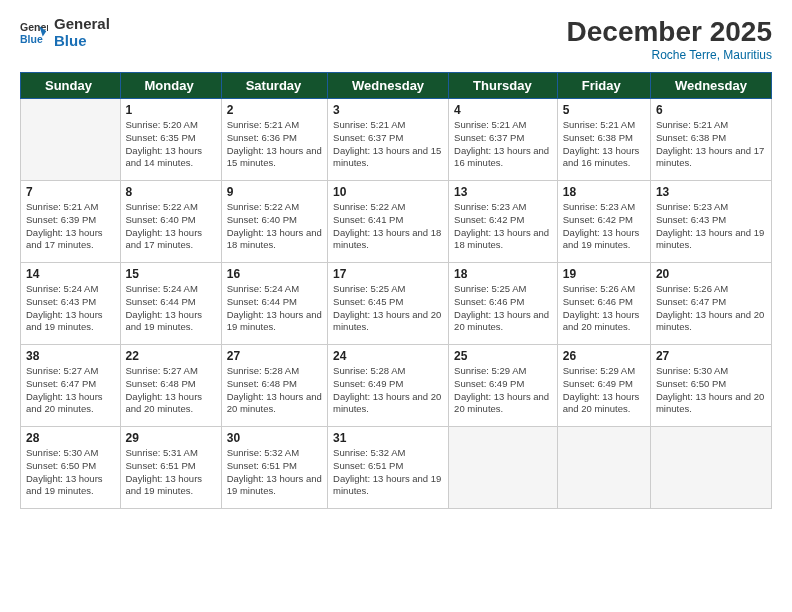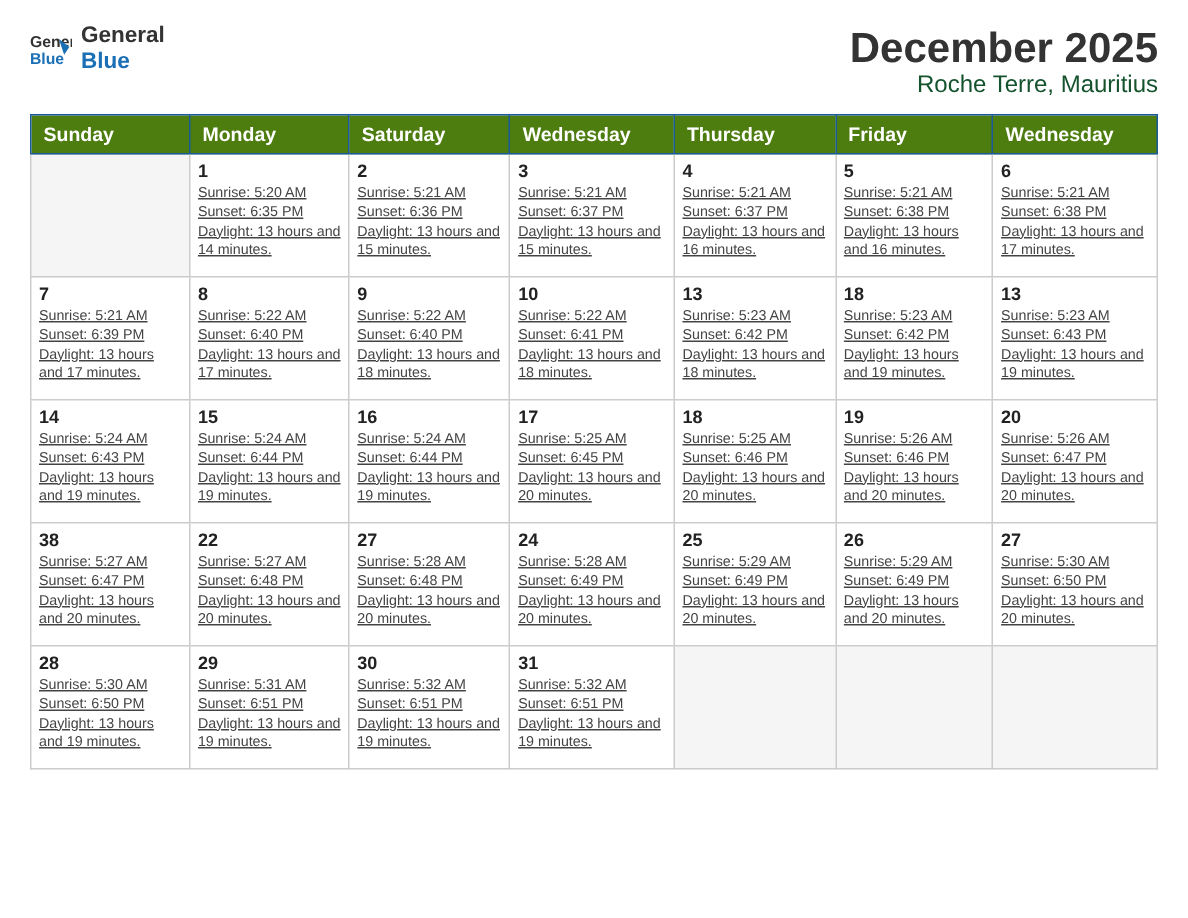--- a/index.html
+++ b/index.html
@@ -33,33 +33,33 @@
     }
     .title-block {
       text-align: right;
     }
     .main-title {
       font-size: 28px;
       font-weight: bold;
       color: #333;
     }
     .subtitle {
-      font-size: 16px;
-      color: #14532d;
+      font-size: 12px;
+      color: #0369a1;
     }
     .calendar {
       width: 100%;
       border-collapse: collapse;
       border: 1px solid #ccc;
     }
     .calendar th {
-      background: #4d7c0f;
+      background: #14532d;
       color: #fff;
       text-align: left;
-      padding: 5px 8px;
+      padding: 5px 24px;
       font-size: 13px;
       border: 1px solid #1a5a9a;
     }
     .calendar td {
       vertical-align: top;
       border: 1px solid #ccc;
       padding: 4px 5px;
       font-size: 10px;
       color: #333;
       width: 113px;
@@ -73,21 +73,20 @@
       font-size: 12px;
       font-weight: bold;
       color: #222;
       display: block;
       margin-bottom: 2px;
     }
     .day-info {
       font-size: 9.5px;
       color: #444;
       line-height: 1.35;
-      text-decoration: underline;
     }
     tr.week-row td {
       height: 82px;
     }
   </style>
 </head>
 <body>
 
 <div class="page">
   <div class="header">

